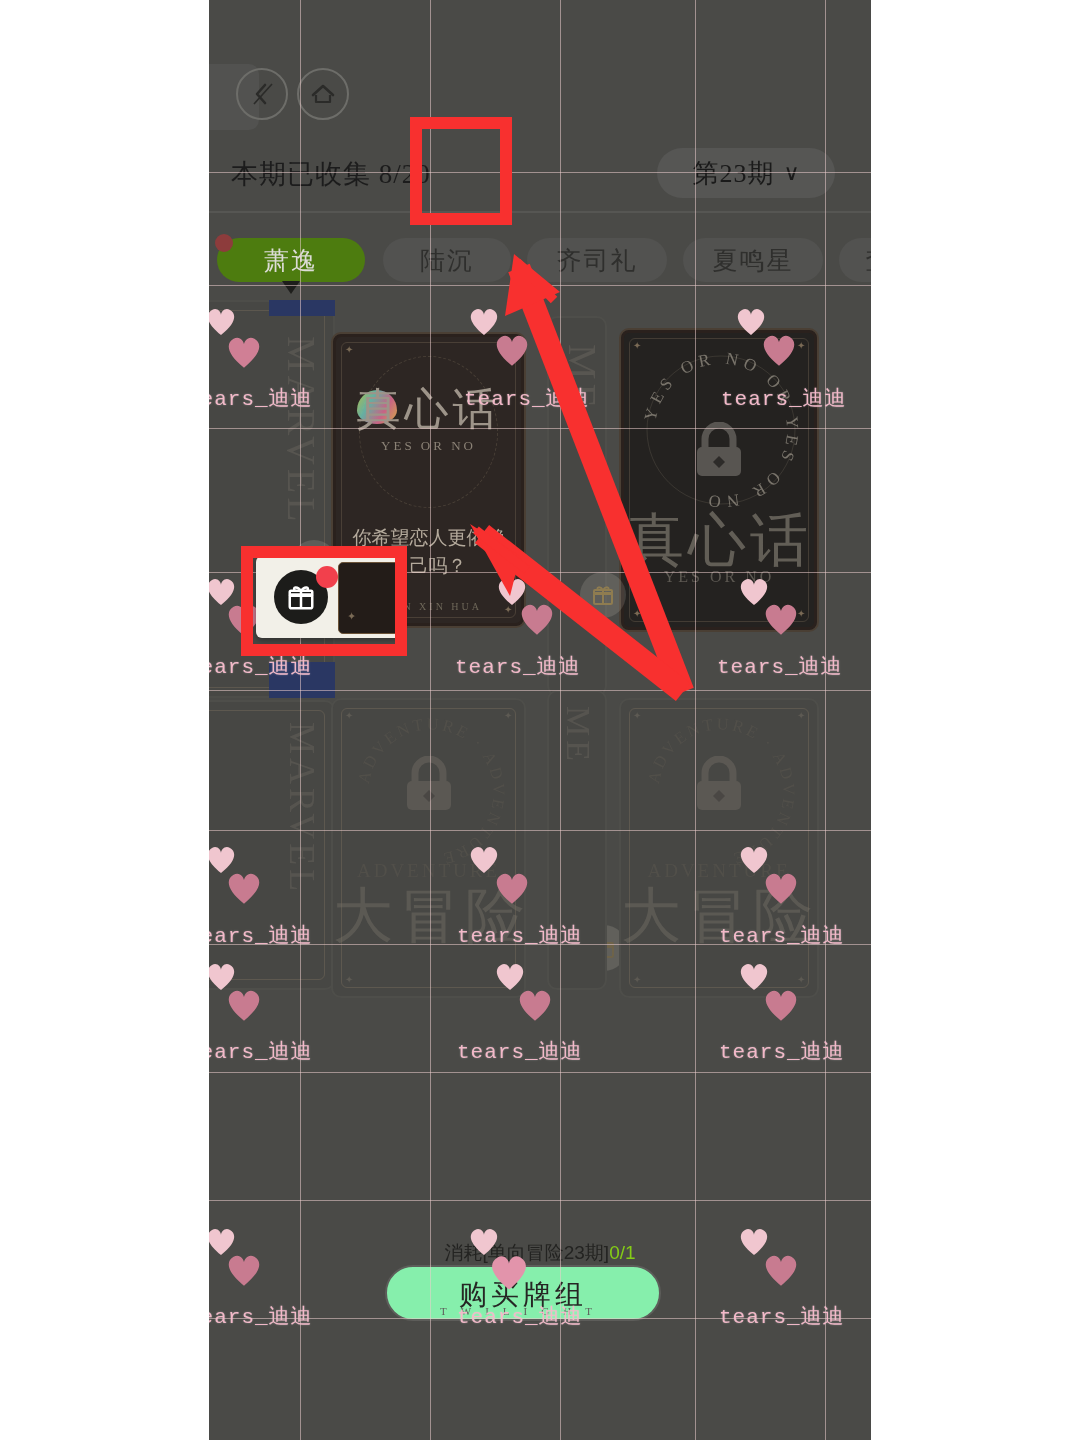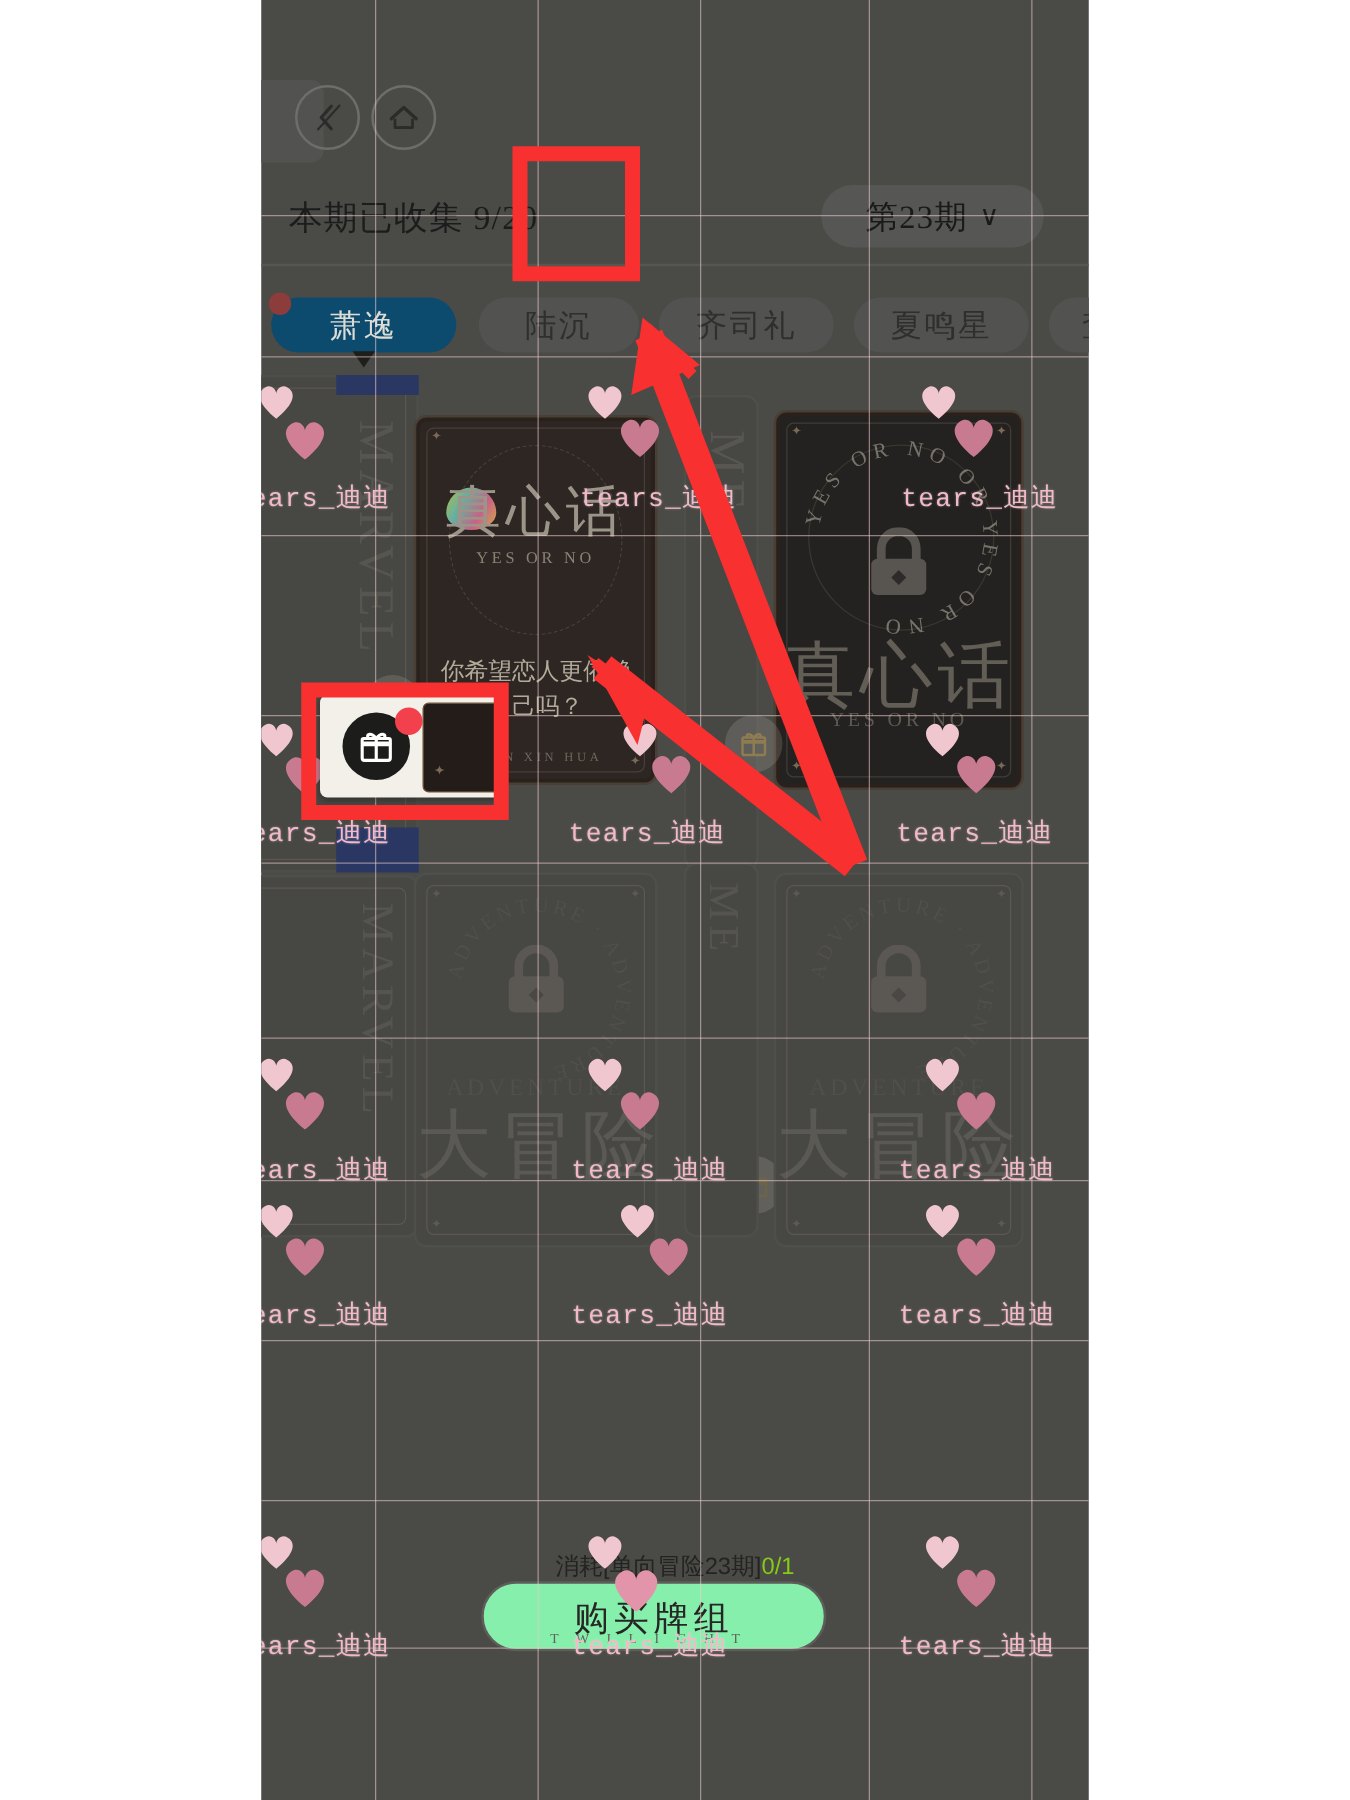--- a/index.html
+++ b/index.html
@@ -61,21 +61,21 @@
     position:absolute;left:0;top:236px;width:100%;height:48px;
     display:flex;align-items:center;
   }
   .tab{
     height:44px;border-radius:22px;display:flex;align-items:center;
     justify-content:center;box-sizing:border-box;position:relative;
     font-family:"Liberation Serif","DejaVu Serif",serif;
     font-size:25px;letter-spacing:2px;flex:none;
   }
   .tab.inactive{background:#525250;color:#2f2f2d;}
-  .tab.active{background:#0c4a6e;color:#dcdcd6;}
+  .tab.active{background:#4d7c0f;color:#dcdcd6;}
   .tab-dot{
     position:absolute;left:-2px;top:-4px;width:18px;height:18px;
     border-radius:50%;background:#8d3c3c;
   }
   .tab-caret{
     position:absolute;left:50%;bottom:-12px;margin-left:-9px;
     width:0;height:0;border-left:9px solid transparent;
     border-right:9px solid transparent;border-top:13px solid #1e1e1c;
   }
 
@@ -201,21 +201,21 @@
     <div class="navcircle" id="nav-home">
       <svg width="30" height="28" viewBox="0 0 30 28">
         <path d="M5 15 L15 6 L25 15" fill="none" stroke="#2b2b29" stroke-width="2.6" stroke-linecap="round" stroke-linejoin="round"></path>
         <path d="M8 15 L8 22 L22 22 L22 15" fill="none" stroke="#2b2b29" stroke-width="2.2" stroke-linejoin="round"></path>
         <line x1="12" y1="22" x2="18" y2="22" stroke="#2b2b29" stroke-width="2.2" stroke-linecap="round"></line>
       </svg>
     </div>
   </div>
 
   <div id="collect-row">
-    <div id="collected-text">本期已收集 9/20</div>
+    <div id="collected-text">本期已收集 8/20</div>
     <div id="period-select">
       <span id="period-label">第23期</span>
       <span id="period-chevron">∨</span>
     </div>
   </div>
   <div id="header-divider"></div>
 
   <div id="tabs">
     <div class="tab active" style="margin-left:8px;width:148px;">
       <span class="tab-dot"></span>

